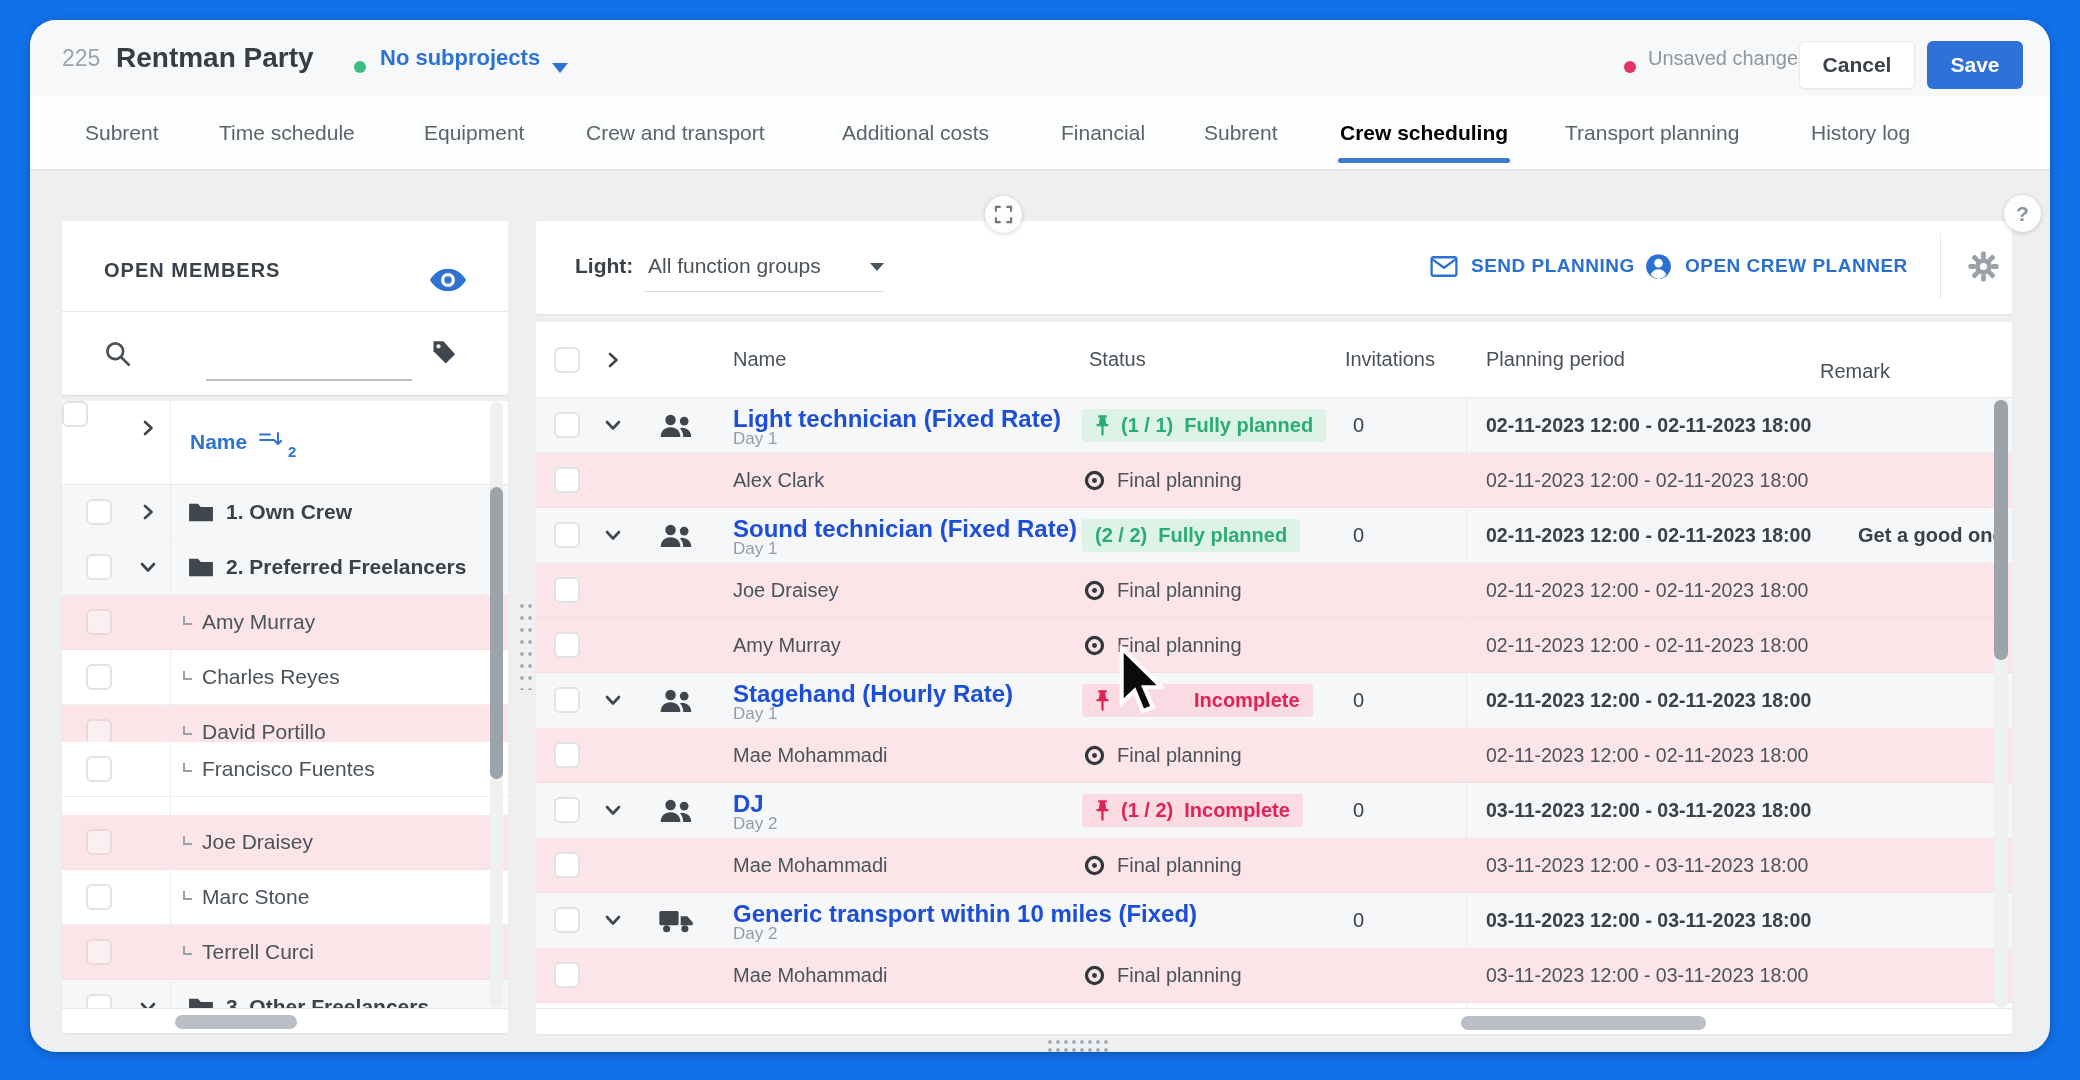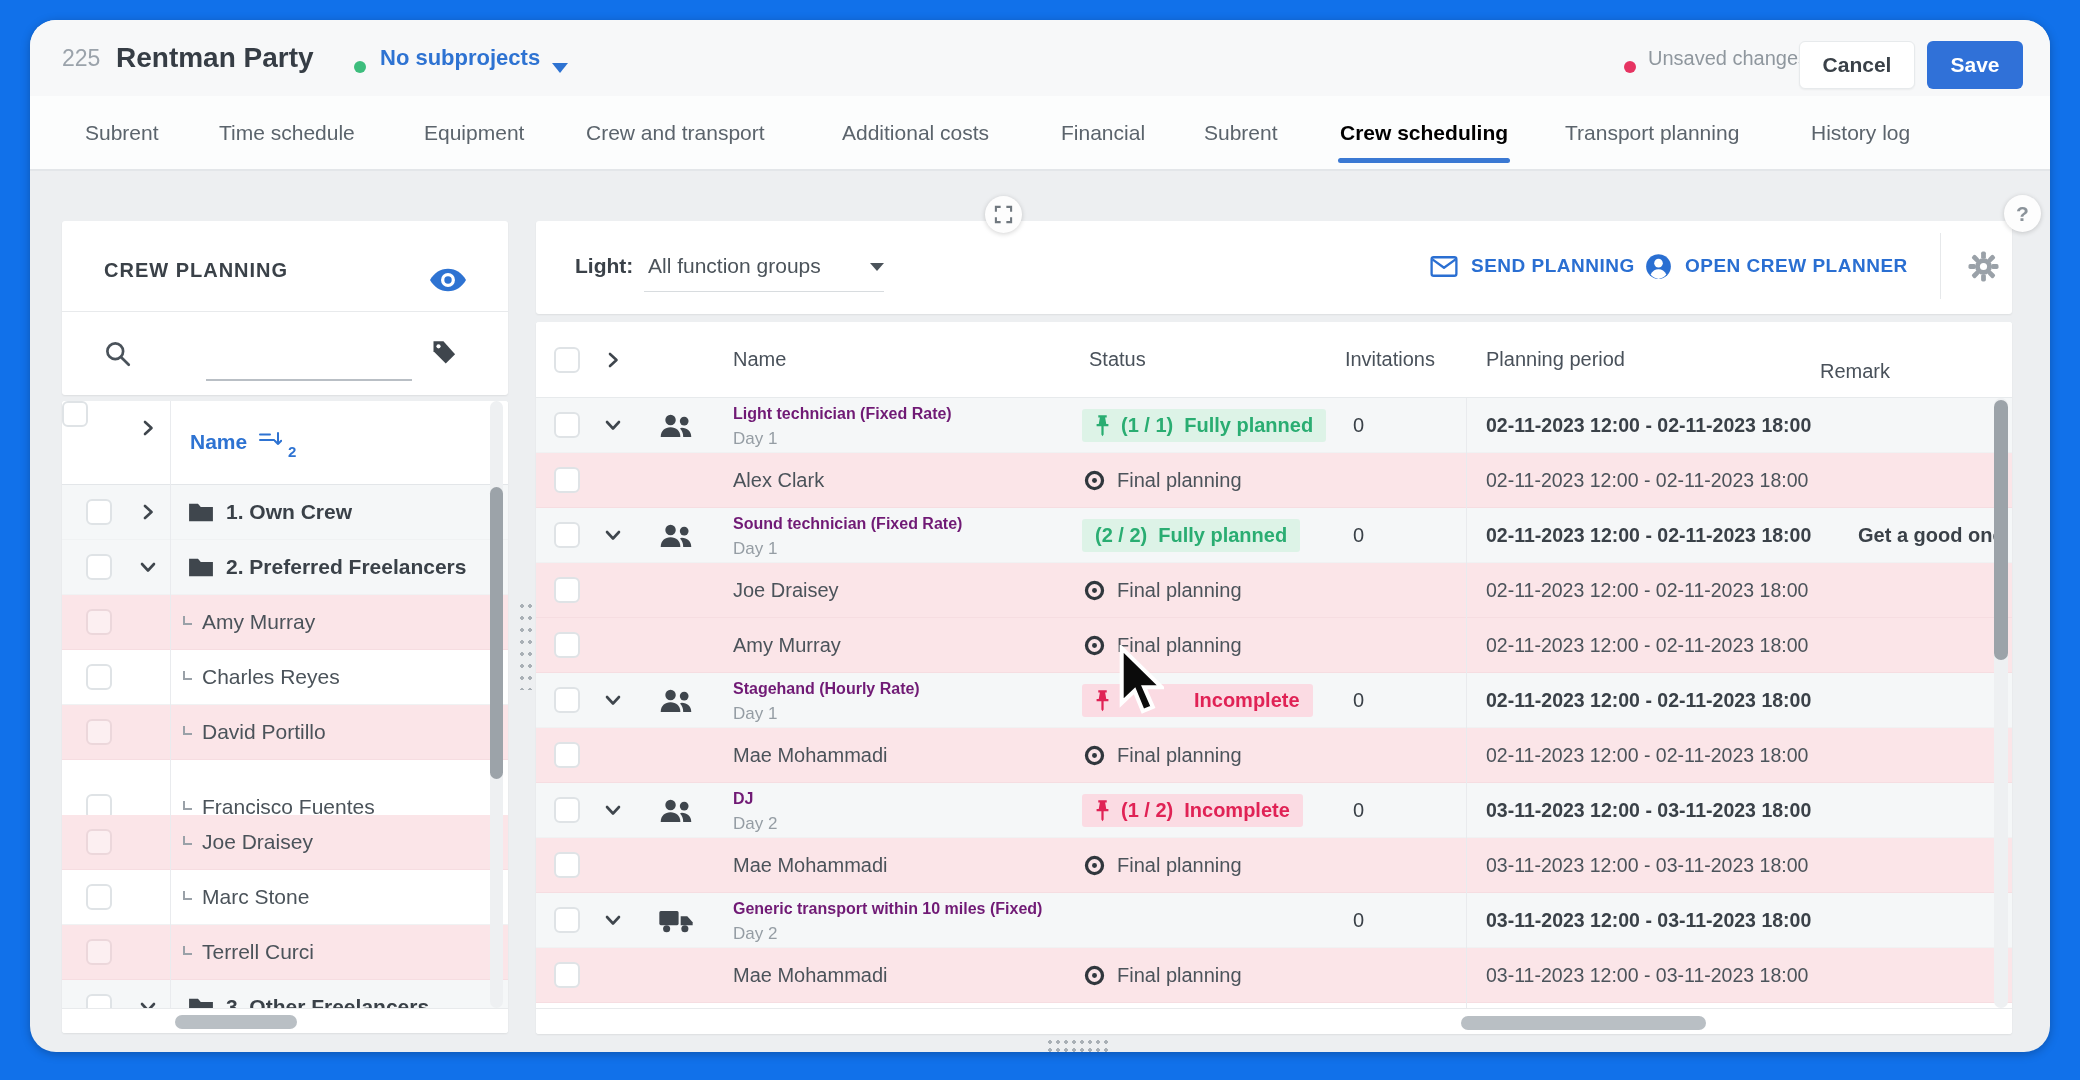--- a/index.html
+++ b/index.html
@@ -90,21 +90,21 @@
   .mtable { left:506px; top:302px; width:1476px; height:712px; overflow:hidden; }
   .thead { position:absolute; left:0; top:0; width:100%; height:76px; border-bottom:1px solid #e7eaec; background:#fff; z-index:4; }
   .thead .hcell { position:absolute; top:0; line-height:74px; font-size:20px; color:#49515a; white-space:nowrap; }
   .col-div { position:absolute; left:930px; top:0; width:1px; height:686px; background:#e9ebee; z-index:3; }
   .trow { position:absolute; left:0; width:100%; height:55px; border-bottom:1px solid #f0f2f3; background:#fdfefe; }
   .trow.member { background:#fbe5e8; border-bottom-color:#f6dde1; }
   .trow.function { background:#f5f7f8; }
   .trow .cb { left:18px; top:14px; }
   .trow .chev { left:67px; top:17px; cursor:pointer; }
   .trow .ricon { position:absolute; left:122px; top:16px; width:36px; height:24px; }
-  .trow .fname { position:absolute; left:197px; top:7px; font-size:16px; font-weight:bold; color:#701a75; white-space:nowrap; }
+  .trow .fname { position:absolute; left:197px; top:7px; font-size:24px; font-weight:bold; color:#1d4ed8; white-space:nowrap; }
   .trow .fday { position:absolute; left:197px; top:31px; font-size:17px; color:#959da4; }
   .trow .mname { position:absolute; left:197px; top:0; line-height:54px; font-size:20px; color:#4b535a; white-space:nowrap; }
   .status-final { position:absolute; left:548px; top:0; height:55px; display:flex; align-items:center; gap:12px; font-size:20px; color:#4b535a; }
   .status-final svg { width:21px; height:21px; }
   .status-pill { position:absolute; left:546px; top:11px; height:33px; border-radius:3px; display:flex; align-items:center; gap:11px; padding:0 13px; font-size:20px; font-weight:bold; }
   .status-pill.ok { background:#ddf3e7; color:#2aad72; }
   .status-pill.bad { background:#fbdbe3; color:#e02255; }
   .status-pill .ico-pin { width:15px; height:23px; }
   .status-pill .spacer { display:inline-block; width:62px; }
   .trow .invit { position:absolute; left:817px; top:0; line-height:54px; font-size:20px; color:#3a4148; }
@@ -146,21 +146,21 @@
       </nav>
 
     <div class="fab fab-expand">
       <svg width="19" height="19" viewBox="0 0 20 20" fill="none" stroke="#70787f" stroke-width="2.2">
           <path d="M7 2H2v5M13 2h5v5M7 18H2v-5M13 18h5v-5"></path>
         </svg>
     </div>
     <div class="fab fab-help">?</div>
 
     <section class="card crew-top">
-      <div class="crew-title">CREW PLANNING</div>
+      <div class="crew-title">OPEN MEMBERS</div>
       <svg class="crew-eye" viewBox="0 0 32 20">
         <path d="M16 0C9 0 3.4 4 0 10c3.4 6 9 10 16 10s12.6-4 16-10C28.6 4 23 0 16 0z" fill="#2e73d2"></path>
         <circle cx="16" cy="10" r="6.2" fill="#fff"></circle>
           <circle cx="16" cy="10" r="3.3" fill="#2e73d2"></circle>
       </svg>
       <div class="crew-div"></div>
       <svg class="search-ico" viewBox="0 0 24 24">
         <circle cx="10" cy="10" r="7" fill="none" stroke="#4a525a" stroke-width="2.4"></circle>
         <line x1="15.5" y1="15.5" x2="22" y2="22" stroke="#4a525a" stroke-width="2.4" stroke-linecap="round"></line>
       </svg>
@@ -215,21 +215,21 @@
           <div class="crow " style="top: 249px;">
             <div class="cb"></div>
             <span class="elbow"></span>
             <span class="plabel">Charles Reyes</span>
           </div>
           <div class="crow pink" style="top: 304px;">
             <div class="cb"></div>
             <span class="elbow"></span>
             <span class="plabel">David Portillo</span>
           </div>
-          <div class="crow " style="top: 379px;">
+          <div class="crow " style="top: 341px;">
             <div class="cb"></div>
             <span class="elbow"></span>
             <span class="plabel">Francisco Fuentes</span>
           </div>
           <div class="crow pink" style="top: 414px;">
             <div class="cb"></div>
             <span class="elbow"></span>
             <span class="plabel">Joe Draisey</span>
           </div>
           <div class="crow " style="top: 469px;">

